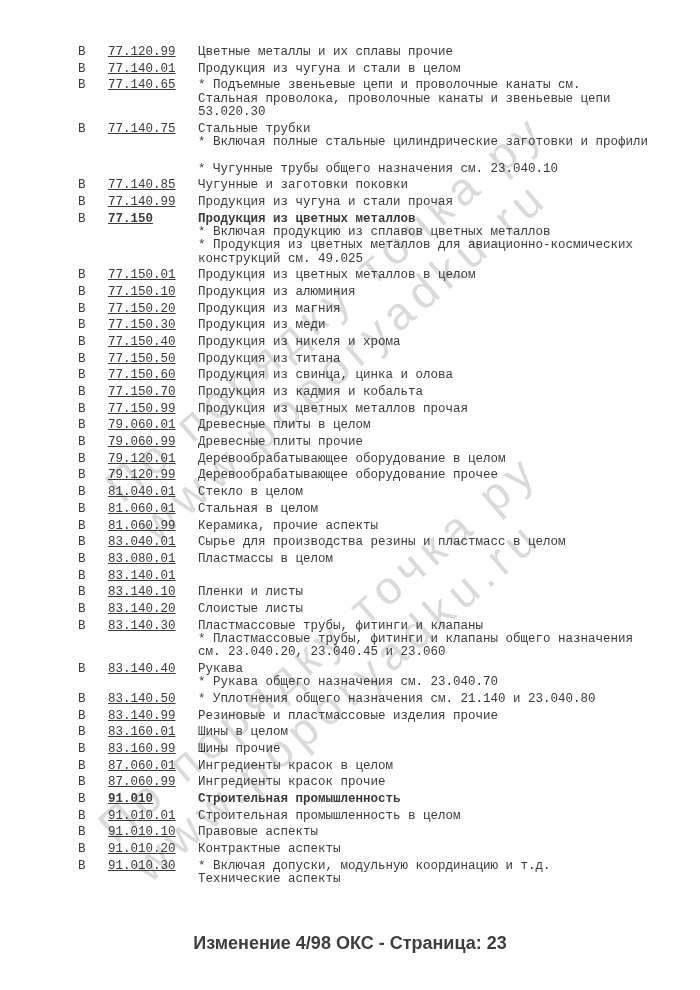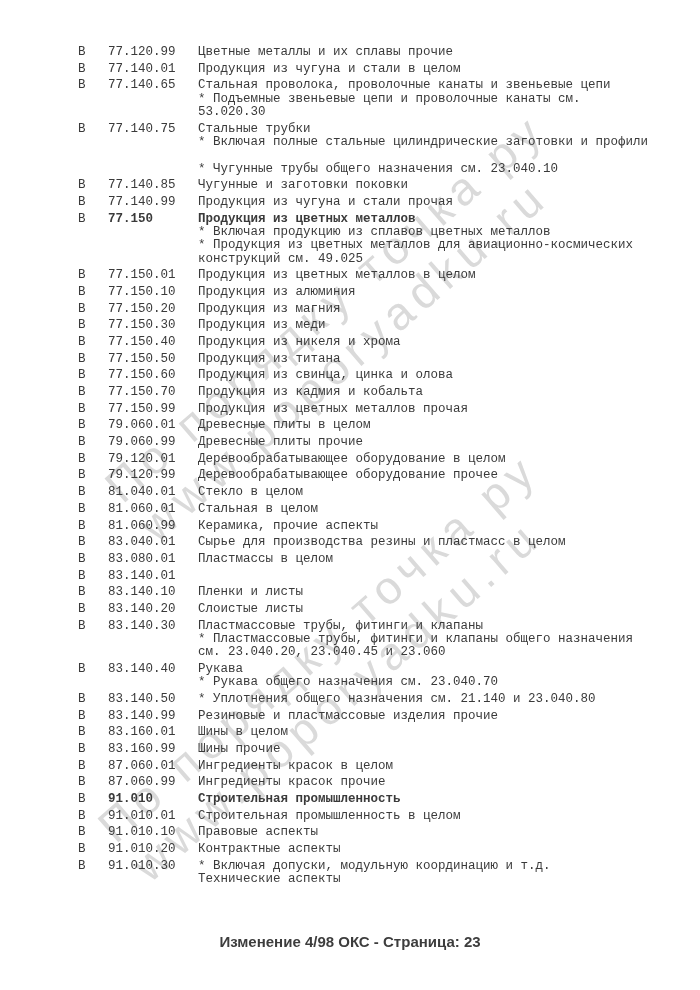--- a/index.html
+++ b/index.html
@@ -37,32 +37,32 @@
     color:#3a3a3a;
   }
   .row {
     display:flex;
     align-items:flex-start;
     font-size:12.5px;
     line-height:13.3px;
     margin-bottom:3.4px;
   }
   .col-letter { width:30px; flex:0 0 30px; }
-  .col-code   { width:90px; flex:0 0 90px; }
+  .col-code   { width:90px; flex:0 0 90px;text-decoration:underline; }
   .col-desc   { flex:1 1 auto; }
   .desc-line  { min-height:13.3px; white-space:pre; }
   .row.bold .col-code { font-weight:700; }
   .row.bold .desc-line.title { font-weight:700; }
 
   
   .footer {
     position:absolute; left:0; top:933px; width:700px; z-index:1;
     text-align:center;
     font-family:"Liberation Sans","DejaVu Sans",sans-serif;
-    font-size:15px;
+    font-size:18px;
     font-weight:600;
     color:#3d3d3d;
   }
 </style>
 </head>
 <body>
 
 <div class="page">
 
   <div class="watermark-layer">
@@ -88,22 +88,22 @@
         <div class="col-letter">В</div>
         <div class="col-code">77.140.01</div>
         <div class="col-desc">
           <div class="desc-line title">Продукция из чугуна и стали в целом</div>
         </div>
       </div>
       <div class="row">
         <div class="col-letter">В</div>
         <div class="col-code">77.140.65</div>
         <div class="col-desc">
+          <div class="desc-line">* Подъемные звеньевые цепи и проволочные канаты см.</div>
           <div class="desc-line title">Стальная проволока, проволочные канаты и звеньевые цепи</div>
-          <div class="desc-line">* Подъемные звеньевые цепи и проволочные канаты см.</div>
           <div class="desc-line">53.020.30</div>
         </div>
       </div>
       <div class="row">
         <div class="col-letter">В</div>
         <div class="col-code">77.140.75</div>
         <div class="col-desc">
           <div class="desc-line title">Стальные трубки</div>
           <div class="desc-line">* Включая полные стальные цилиндрические заготовки и профили</div>
           <div class="desc-line">&nbsp;</div>

